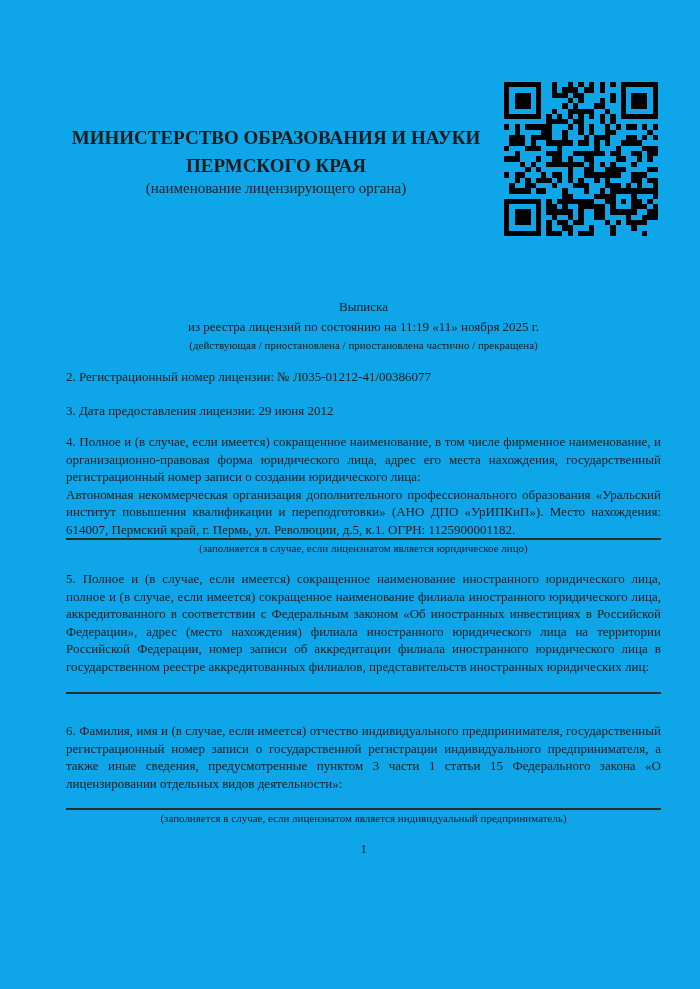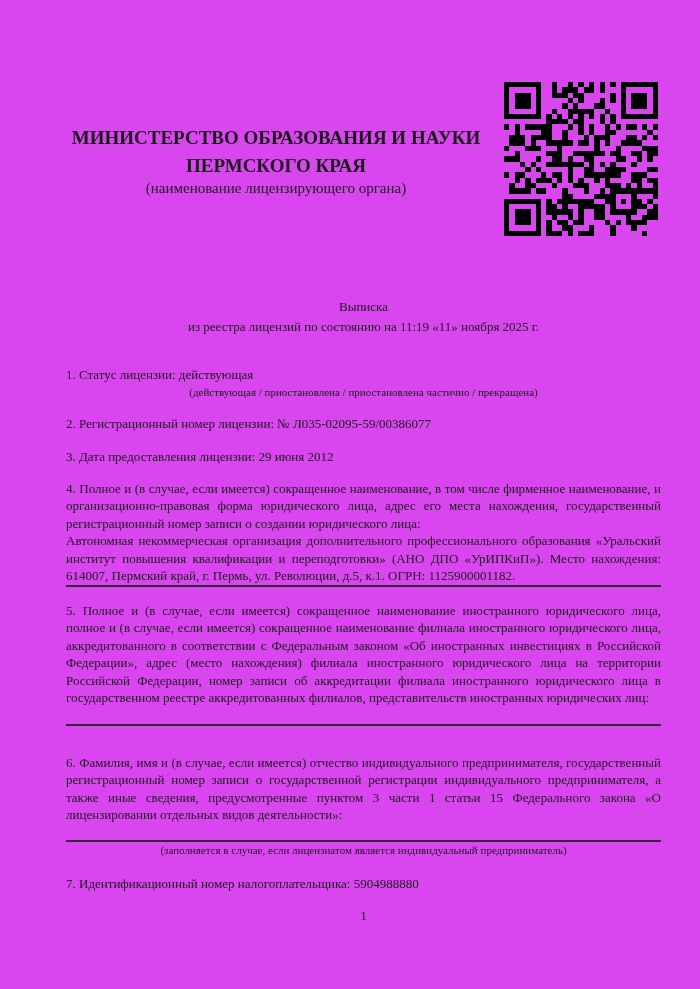--- a/index.html
+++ b/index.html
@@ -1,20 +1,20 @@
 <!DOCTYPE html>
 <html><head>
 <meta charset="utf-8">
 <style>
   html, body { margin: 0; padding: 0; background: #ffffff; }
   .page {
     position: relative;
     width: 700px;
     height: 989px;
-    background: #d946ef;
+    background: #0ea5e9;
     color: #1b1b1b;
     font-family: "Liberation Serif", "DejaVu Serif", serif;
     font-size: 13px;
     line-height: 17.5px;
     box-sizing: border-box;
     padding: 0 39px 0 66px;
     overflow: hidden;
   }
   .qr {
     position: absolute;
@@ -500,55 +500,48 @@
       <span>ПЕРМСКОГО КРАЯ</span>
     </div>
     <div class="ministry-note">(наименование лицензирующего органа)</div>
   </div>
 
   <div class="doc-title">
     <div>Выписка</div>
     <div>из реестра лицензий по состоянию на 11:19 «11» ноября 2025 г.</div>
   </div>
 
-  <div class="item-line first">
-    <span>1. Статус лицензии:</span>
-    <span>действующая</span>
-  </div>
   <div class="small-note note1">(действующая / приостановлена / приостановлена частично / прекращена)</div>
 
   <div class="item-line">
     <span>2. Регистрационный номер лицензии:</span>
-    <span>№ Л035-02095-59/00386077</span>
+    <span>№ Л035-01212-41/00386077</span>
   </div>
 
   <div class="item-line">
     <span>3. Дата предоставления лицензии:</span>
     <span>29 июня 2012</span>
   </div>
 
   <div class="para p4">
     <span>4. Полное и (в случае, если имеется) сокращенное наименование, в том числе фирменное наименование, и организационно-правовая форма юридического лица, адрес его места нахождения, государственный регистрационный номер записи о создании юридического лица:</span><br>
     <span>Автономная некоммерческая организация дополнительного профессионального образования «Уральский институт повышения квалификации и переподготовки» (АНО ДПО «УрИПКиП»). Место нахождения: 614007, Пермский край, г. Пермь, ул. Революции, д.5, к.1. ОГРН: 1125900001182.</span>
   </div>
   <div class="rule r4"></div>
+  <div class="small-note note-under">(заполняется в случае, если лицензиатом является юридическое лицо)</div>
 
   <div class="para p5">
     <span>5. Полное и (в случае, если имеется) сокращенное наименование иностранного юридического лица, полное и (в случае, если имеется) сокращенное наименование филиала иностранного юридического лица, аккредитованного в соответствии с Федеральным законом «Об иностранных инвестициях в Российской Федерации», адрес (место нахождения) филиала иностранного юридического лица на территории Российской Федерации, номер записи об аккредитации филиала иностранного юридического лица в государственном реестре аккредитованных филиалов, представительств иностранных юридических лиц:</span>
     <span></span>
   </div>
   <div class="rule r5"></div>
 
   <div class="para p6">
     <span>6. Фамилия, имя и (в случае, если имеется) отчество индивидуального предпринимателя, государственный регистрационный номер записи о государственной регистрации индивидуального предпринимателя, а также иные сведения, предусмотренные пунктом 3 части 1 статьи 15 Федерального закона «О лицензировании отдельных видов деятельности»:</span>
     <span></span>
   </div>
   <div class="rule r6"></div>
   <div class="small-note note-under">(заполняется в случае, если лицензиатом является индивидуальный предприниматель)</div>
 
-  <div class="item-line item7">
-    <span>7. Идентификационный номер налогоплательщика:</span>
-    <span>5904988880</span>
-  </div>
 
   <div class="page-number">1</div>
 
 </div>
 
 </body></html>

